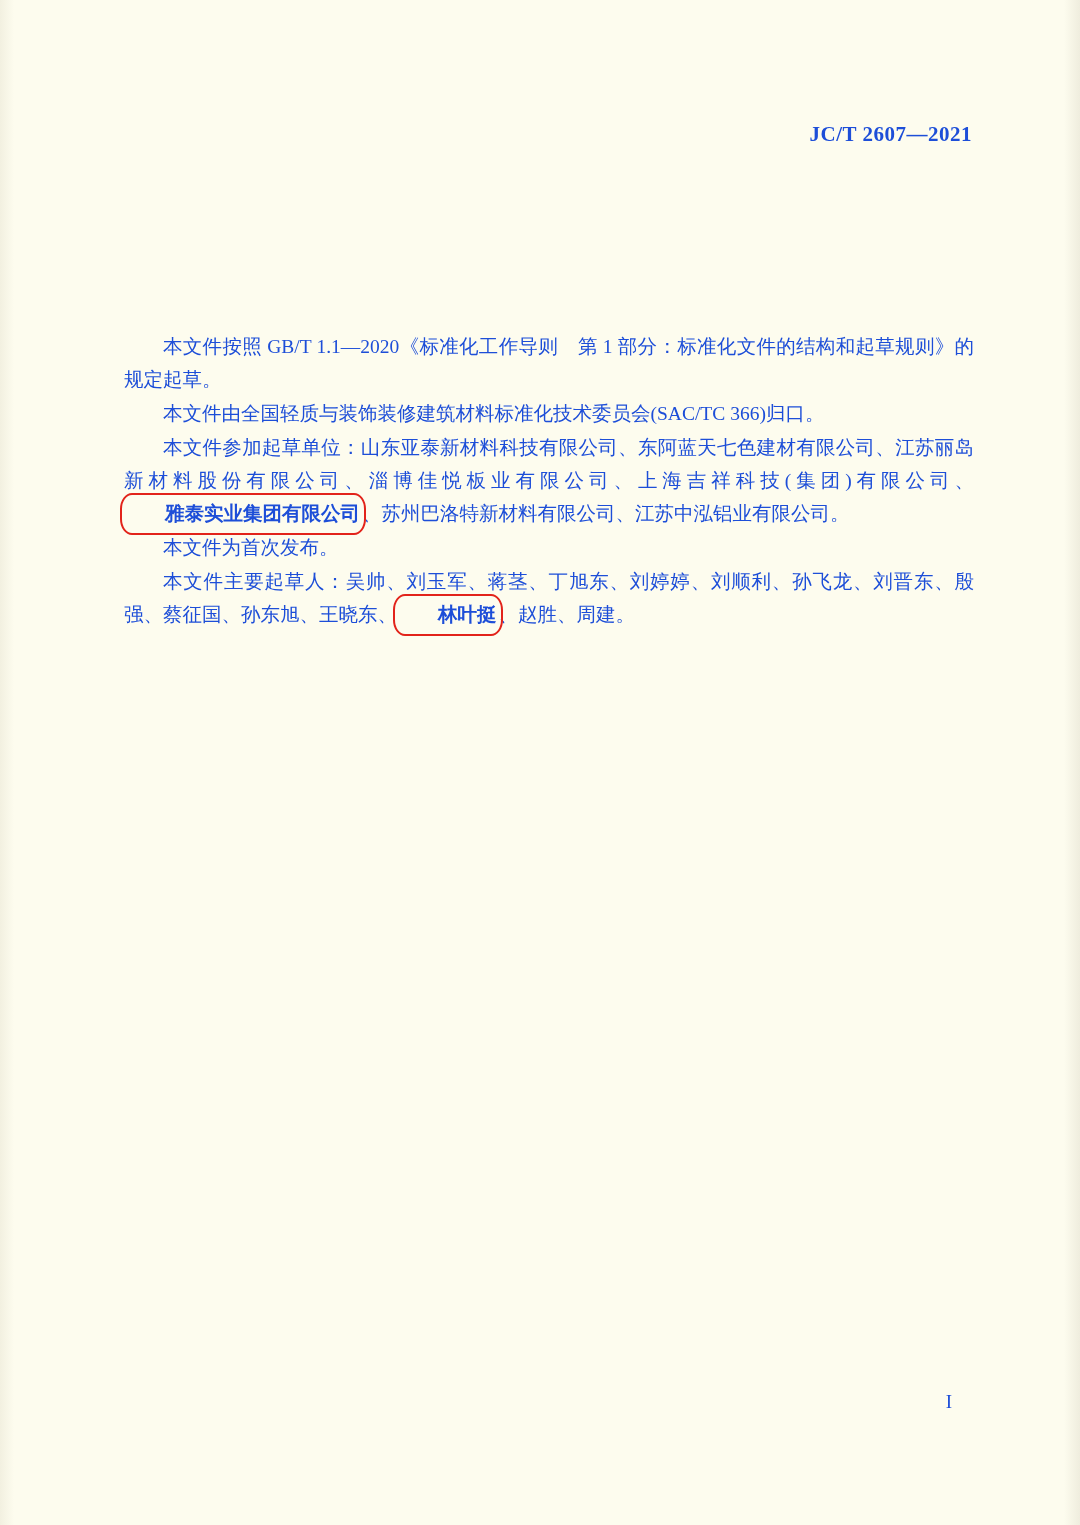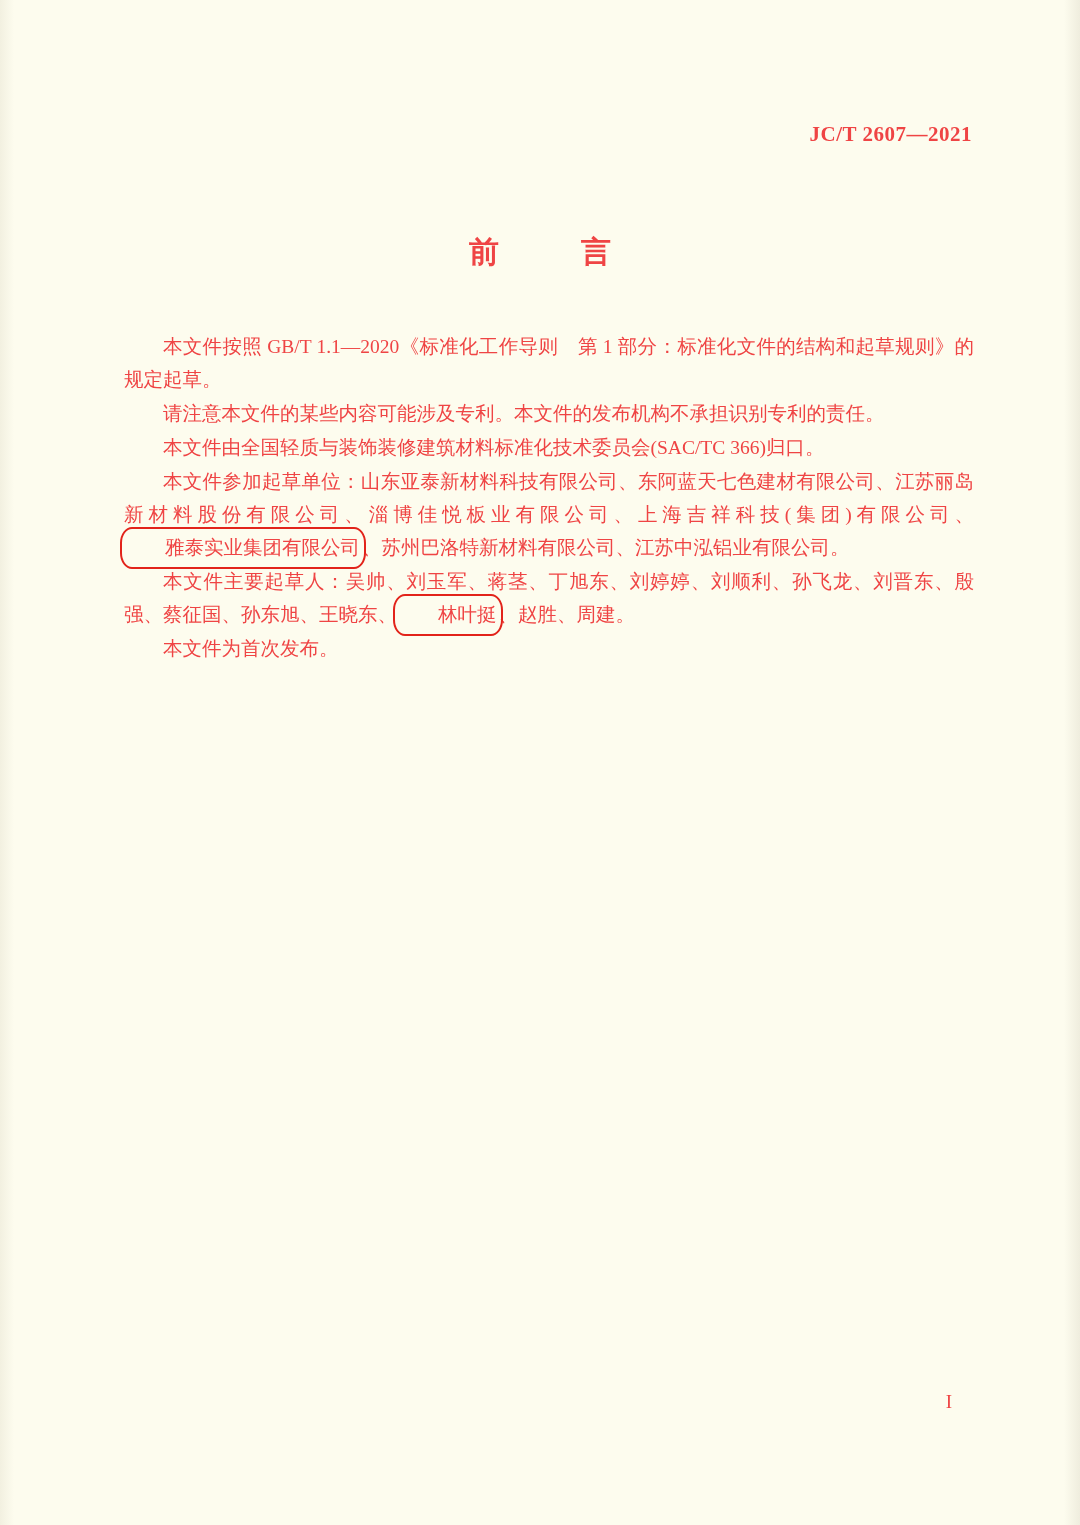--- a/index.html
+++ b/index.html
@@ -7,21 +7,21 @@
     padding: 0;
     background: #ffffff;
   }
   .page {
     position: relative;
     width: 1080px;
     height: 1525px;
     background: #fdfcee;
     overflow: hidden;
     font-family: "Liberation Serif", "DejaVu Serif", serif;
-    color: #ef4444;
+    color: #1d4ed8;
   }
   
   .page::before {
     content: "";
     position: absolute;
     left: 0; top: 0;
     width: 14px; height: 100%;
     background: linear-gradient(to right, #f2f0e0, rgba(253,252,238,0));
     pointer-events: none;
   }
@@ -74,20 +74,21 @@
   }
   .para.tight {
     margin-top: 1px;
   }
 
   
   .mark {
     position: relative;
     display: inline-block;
     padding: 0 2px;
+    font-weight: bold;
   }
   .mark::after {
     content: "";
     position: absolute;
     left: -4px;
     right: -4px;
     top: -4px;
     bottom: -5px;
     border: 2.2px solid #e2231a;
     border-radius: 12px / 16px;
@@ -102,35 +103,33 @@
     font-family: "Liberation Serif", "DejaVu Serif", serif;
   }
 </style>
 </head>
 <body>
 
 <div class="page">
 
   <div class="header-code">JC/T 2607—2021</div>
 
-  <div class="doc-title">前　言</div>
 
   <div class="body-block">
 
     <p class="para">本文件按照 GB/T 1.1—2020《标准化工作导则　第 1 部分：标准化文件的结构和起草规则》的规定起草。</p>
 
-    <p class="para tight">请注意本文件的某些内容可能涉及专利。本文件的发布机构不承担识别专利的责任。</p>
 
 
     <p class="para tight">本文件由全国轻质与装饰装修建筑材料标准化技术委员会(SAC/TC 366)归口。</p>
 
 
     <p class="para tight"><span>本文件参加起草单位：山东亚泰新材料科技有限公司、东阿蓝天七色建材有限公司、江苏丽岛新材料股份有限公司、淄博佳悦板业有限公司、上海吉祥科技(集团)有限公司、</span><span class="mark">雅泰实业集团有限公司</span><span>、苏州巴洛特新材料有限公司、江苏中泓铝业有限公司。</span></p>
 
+    <p class="para tight">本文件为首次发布。</p>
+
     <p class="para tight"><span>本文件主要起草人：吴帅、刘玉军、蒋茎、丁旭东、刘婷婷、刘顺利、孙飞龙、刘晋东、殷强、蔡征国、孙东旭、王晓东、</span><span class="mark">林叶挺</span><span>、赵胜、周建。</span></p>
-
-    <p class="para tight">本文件为首次发布。</p>
 
   </div>
 
   <div class="page-number">I</div>
 
 </div>
 
 </body></html>

